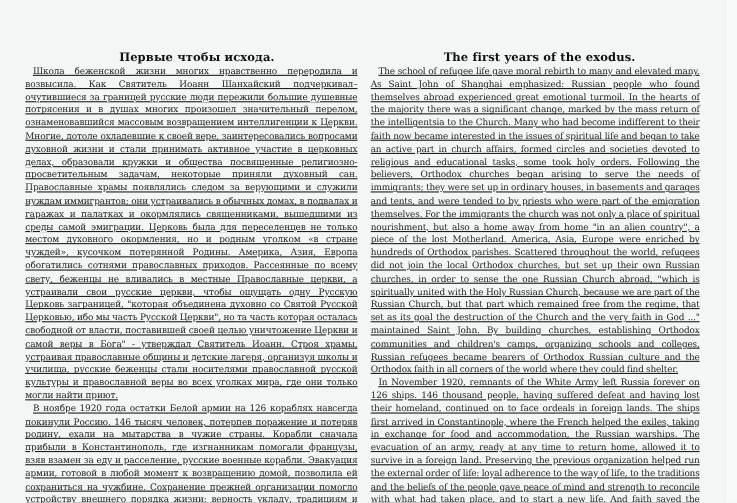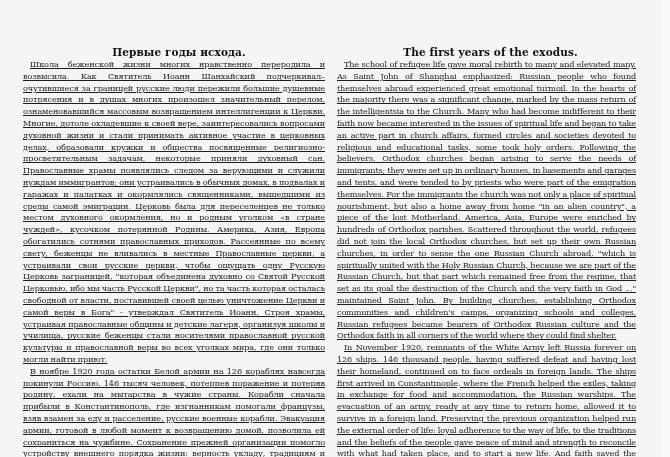--- a/index.html
+++ b/index.html
@@ -35,21 +35,21 @@
     text-decoration: underline;
   }
   .col-en .para { font-size: 8.1px; letter-spacing: -0.15px; }
 </style>
 </head>
 <body>
 
 <div class="edge-strip"></div>
 
 <div class="column col-ru">
-  <h2 class="title">Первые годы  исхода.</h2>
+  <h2 class="title">Первые чтобы  исхода.</h2>
   <p class="para">Школа беженской жизни многих нравственно переродила и возвысила. Как Святитель Иоанн Шанхайский подчеркивал– очутившиеся за границей русские люди пережили большие душевные потрясения и в душах многих произошел значительный перелом, ознаменовавшийся массовым возвращением интеллигенции к Церкви. Многие, дотоле охладевшие к своей вере, заинтересовались вопросами духовной жизни и стали принимать активное участие в церковных делах, образовали кружки и общества посвященные религиозно-просветительным задачам, некоторые приняли духовный сан. Православные храмы появлялись следом за верующими и служили нуждам иммигрантов; они устраивались в обычных домах, в подвалах и гаражах и палатках  и окормлялись священниками, вышедшими из среды самой эмиграции.  Церковь была для переселенцев не только местом духовного окормления, но и родным уголком «в стране чуждей», кусочком потерянной Родины.  Америка, Азия, Европа обогатились сотнями православных приходов. Рассеянные по всему свету, беженцы не вливались в местные Православные церкви, а устраивали свои русские церкви, чтобы ощущать одну Русскую Церковь заграницей, "которая объединена духовно со Святой Русской Церковью, ибо мы часть Русской Церкви", но та часть которая осталась свободной от власти, поставившей своей целью уничтожение Церкви и самой веры в Бога" - утверждал Святитель Иоанн. Строя храмы, устраивая православные общины и детские лагеря, организуя школы и училища, русские беженцы стали носителями православной русской культуры и православной веры во всех уголках мира, где они только могли найти приют.</p>
   <p class="para">В ноябре 1920 года остатки Белой армии на 126 кораблях навсегда покинули Россию. 146 тысяч человек, потерпев поражение и потеряв родину, ехали на мытарства в чужие страны. Корабли сначала прибыли в Константинополь, где изгнанникам  помогали французы, взяв взамен за еду и расселение, русские военные корабли. Эвакуация армии, готовой в любой момент к возвращению домой, позволила ей сохраниться на чужбине. Сохранение прежней организации помогло устройству внешнего порядка жизни: верность укладу, традициям и верованиям народа дали успокоение духу и силы примириться с совершившимся, и начать новую жизнь.  А вера спасла русский народ от всеобщего падения. Постепенно беженцы разъ-</p>
 </div>
 
 <div class="column col-en">
   <h2 class="title">The first years of the exodus.</h2>
   <p class="para">The school of refugee life gave moral rebirth to many and elevated many. As Saint John of Shanghai emphasized: Russian people who found themselves abroad experienced great emotional turmoil. In the hearts of the majority there was a significant change, marked by the mass return of the intelligentsia to the Church. Many who had become indifferent to their faith now became interested in the issues of spiritual life and began to take an active part in church affairs, formed circles and societies devoted to religious and educational tasks, some took holy orders. Following the believers, Orthodox churches began arising to serve the needs of immigrants; they were set up in ordinary houses, in basements and garages and tents, and were tended to by priests who were part  of the emigration themselves.  For the immigrants the church was not only a place of spiritual nourishment, but also a home away from home "in an alien country", a piece of the lost Motherland. America, Asia, Europe  were enriched by hundreds of Orthodox parishes. Scattered throughout the world, refugees did not join the local Orthodox churches, but set up their own Russian churches,  in order to sense the one Russian Church abroad, "which is spiritually united with the Holy Russian Church, because we are part of the Russian Church, but that part which remained free from the regime, that set as its goal the destruction of the Church and the very faith in God ..." maintained Saint John. By building churches, establishing Orthodox communities and children's camps, organizing schools and colleges, Russian refugees became bearers of Orthodox Russian culture and the Orthodox faith in all corners of the world where they could find shelter.</p>
   <p class="para">In November 1920, remnants of the White Army left Russia forever on 126 ships. 146 thousand people, having suffered defeat and having lost their homeland, continued on to face ordeals in foreign lands. The ships first arrived in Constantinople, where the French helped the exiles, taking in exchange for food and accommodation, the Russian warships. The evacuation of an army, ready at any time to return home, allowed it to survive in a foreign land. Preserving the previous organization helped run the external order of life: loyal adherence to the way of life, to the traditions and the beliefs of the people gave peace  of mind and strength to reconcile with what had taken place, and to start a  new life. And faith saved the Russian people from an overall decline. Gradually,  the refugees departed to various places - some to Gallipoli, others</p>
 </div>
 

